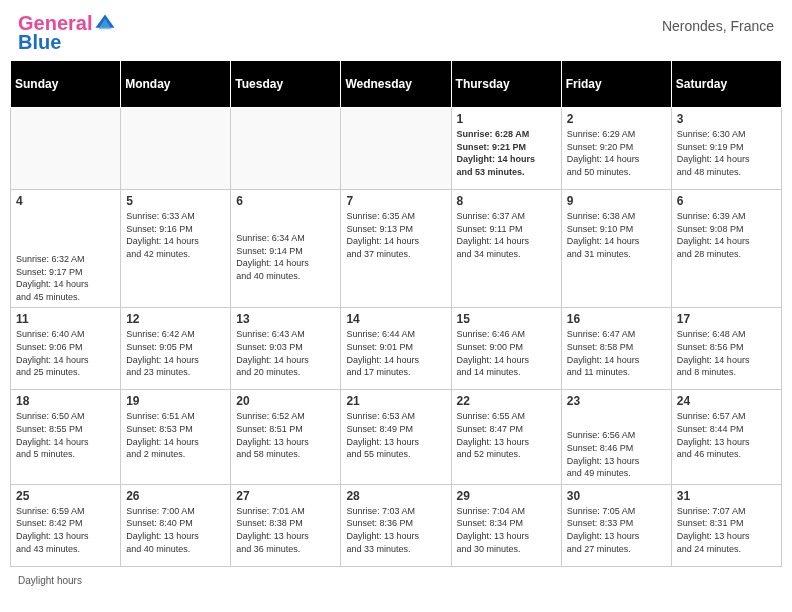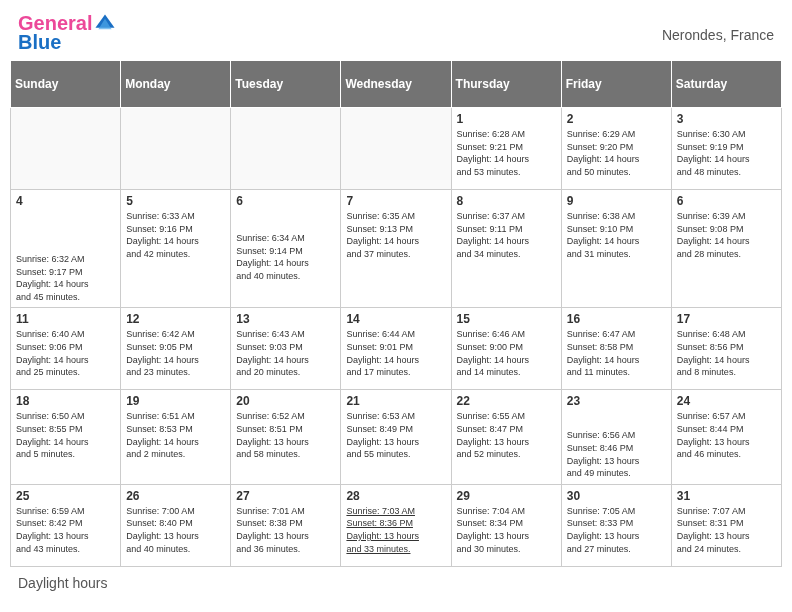--- a/index.html
+++ b/index.html
@@ -40,29 +40,29 @@
     }
     .month-year {
       font-size: 32px;
       font-weight: bold;
       color: #333;
       line-height: 1.1;
     }
     .location {
       font-size: 14px;
       color: #555;
-      margin-top: 15px;
+      margin-top: 6px;
     }
     .calendar-table {
       width: 100%;
       border-collapse: collapse;
       table-layout: fixed;
     }
     .calendar-table th {
-      background-color: #737373;
+      background-color: #000000;
       color: #fff;
       font-size: 12px;
       font-weight: bold;
       padding: 16px 4px;
       text-align: left;
       border: 1px solid #fff;
     }
     .calendar-table td {
       border: 1px solid #ccc;
       vertical-align: top;
@@ -81,21 +81,21 @@
       color: #333;
       margin-bottom: 2px;
     }
     .cell-info {
       font-size: 9px;
       color: #333;
       line-height: 1.4;
     }
     .footer {
       padding: 4px 18px;
-      font-size: 14px;
+      font-size: 10px;
       color: #555;
     }
     .wrapper {
       padding: 0 10px 4px 10px;
     }
   </style>
 </head>
 <body>
 
 <div class="header">
@@ -130,21 +130,21 @@
         </tr>
     </thead>
     <tbody id="calendar-body">
         <tr>
           <td class="empty"></td>
           <td class="empty"></td>
           <td class="empty"></td>
           <td class="empty"></td>
           <td>
             <div class="day-number">1</div>
-            <div class="cell-info" style="white-space: pre-line;">Sunrise: 6:28 AM
+            <div class="cell-info" style="white-space: pre-line; font-weight: bold;">Sunrise: 6:28 AM
 Sunset: 9:21 PM
 Daylight: 14 hours
 and 53 minutes.</div>
           </td>
           <td>
             <div class="day-number">2</div>
             <div class="cell-info" style="white-space: pre-line;">Sunrise: 6:29 AM
 Sunset: 9:20 PM
 Daylight: 14 hours
 and 50 minutes.</div>
@@ -327,21 +327,21 @@
           </td>
           <td>
             <div class="day-number">27</div>
             <div class="cell-info" style="white-space: pre-line;">Sunrise: 7:01 AM
 Sunset: 8:38 PM
 Daylight: 13 hours
 and 36 minutes.</div>
           </td>
           <td>
             <div class="day-number">28</div>
-            <div class="cell-info" style="white-space: pre-line; text-decoration: underline;">Sunrise: 7:03 AM
+            <div class="cell-info" style="white-space: pre-line;">Sunrise: 7:03 AM
 Sunset: 8:36 PM
 Daylight: 13 hours
 and 33 minutes.</div>
           </td>
           <td>
             <div class="day-number">29</div>
             <div class="cell-info" style="white-space: pre-line;">Sunrise: 7:04 AM
 Sunset: 8:34 PM
 Daylight: 13 hours
 and 30 minutes.</div>

